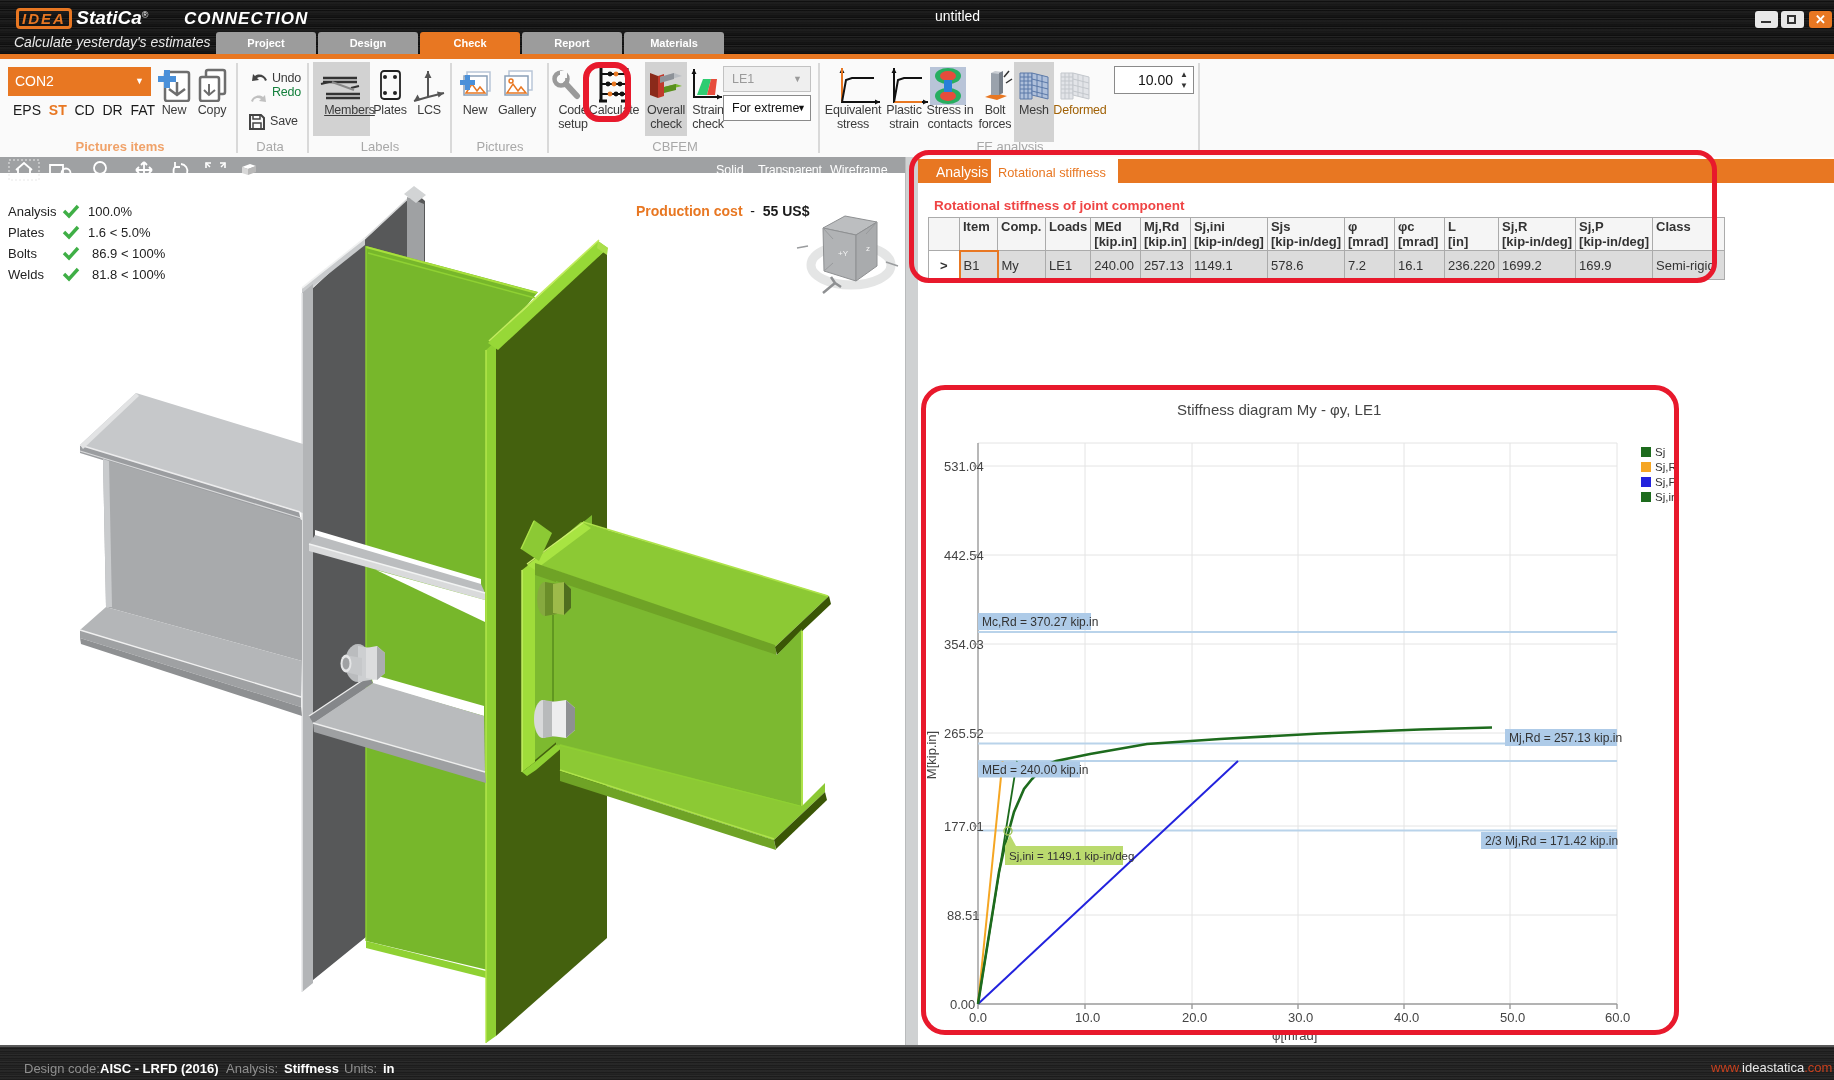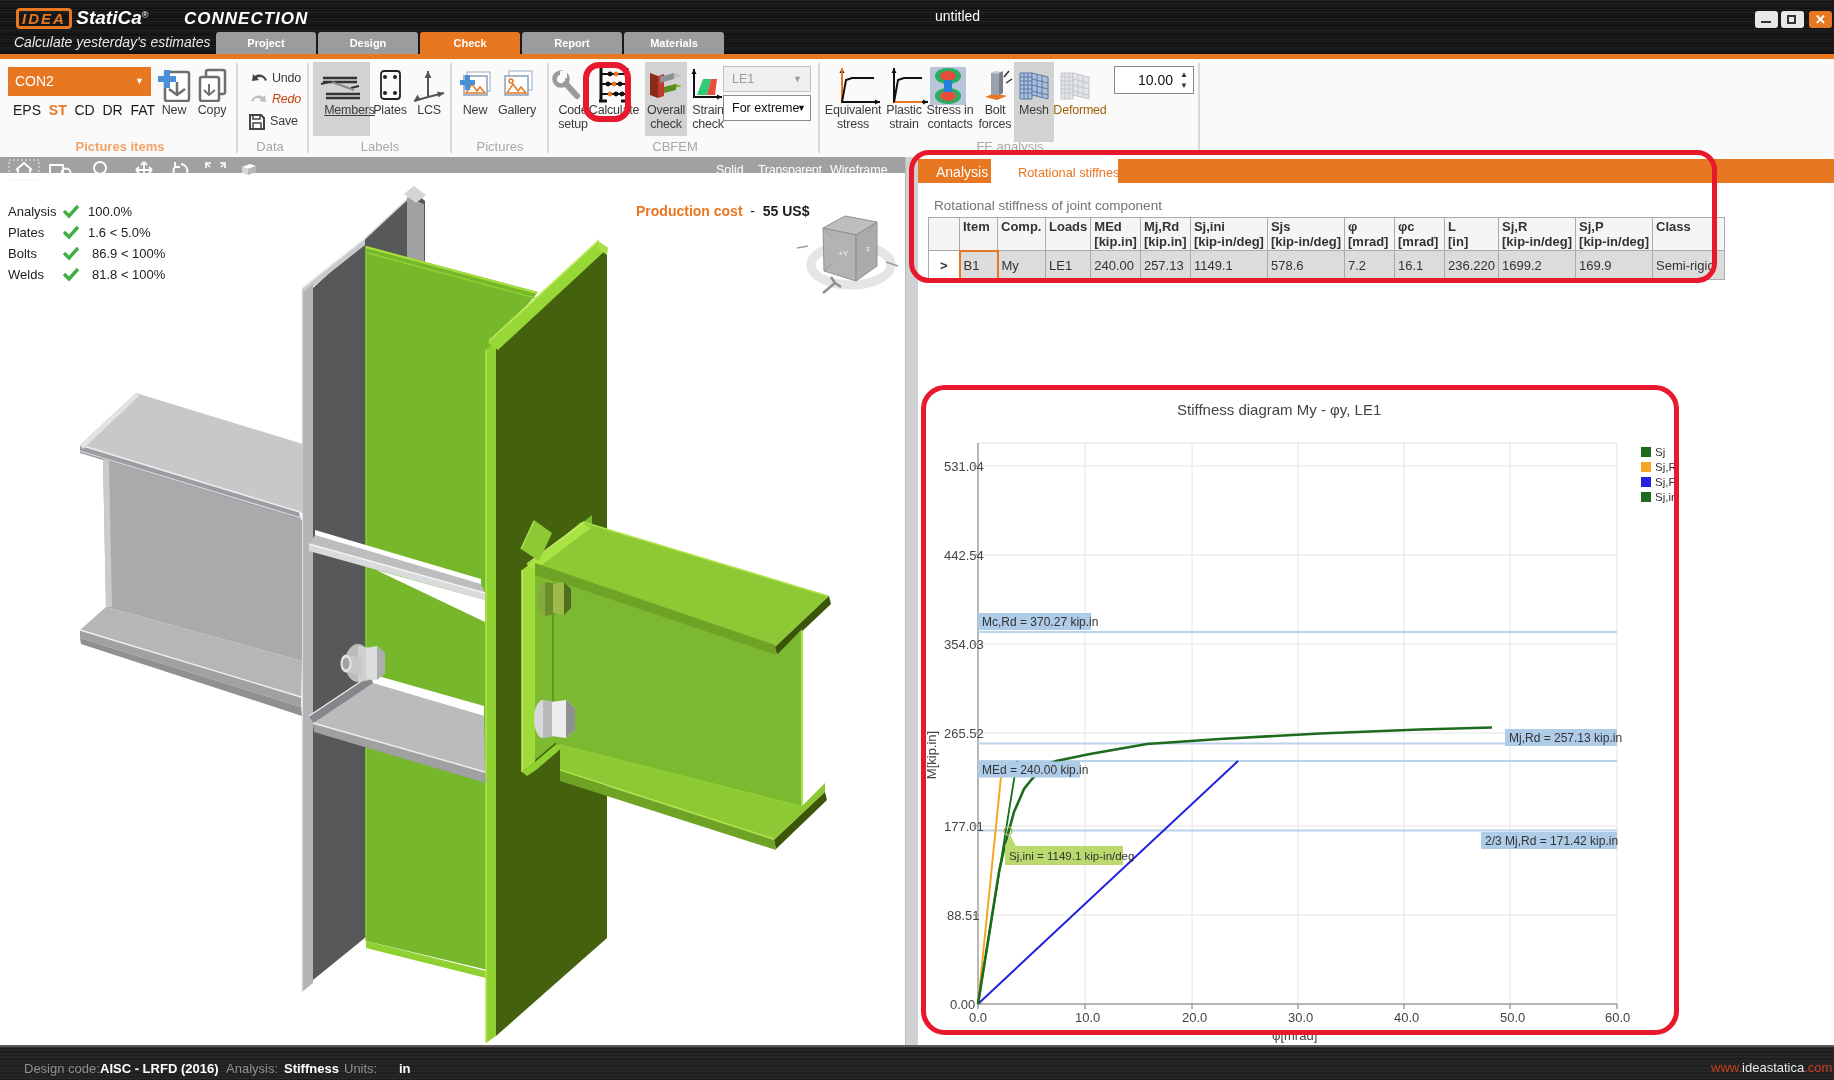--- a/index.html
+++ b/index.html
@@ -88,21 +88,21 @@
     <div class="glabel" style="left:60px;width:120px;color:#f0a269;font-weight:bold;">Pictures items</div>
     <div class="vsep" style="left:236px;"></div>
 
     <svg class="abs" style="left:249px;top:72px;" width="20" height="14" viewBox="0 0 20 14">
         <path d="M18 8 C16 3 10 1 6 4 L4 2 L3 9 L10 8 L8 6 C11 4 15 5 16 9 Z" fill="#444"></path>
       </svg>
     <div class="itemlabel" style="left:272px;top:71px;">Undo</div>
     <svg class="abs" style="left:249px;top:93px;" width="20" height="14" viewBox="0 0 20 14">
         <path d="M2 8 C4 3 10 1 14 4 L16 2 L17 9 L10 8 L12 6 C9 4 5 5 4 9 Z" fill="#c0c0c0"></path>
       </svg>
-    <div class="itemlabel" style="left:272px;top:92px;color:#c2410c;font-style:italic;">Redo</div>
+    <div class="itemlabel" style="left:272px;top:85px;color:#15803d;">Redo</div>
     <svg class="abs" style="left:248px;top:113px;" width="18" height="18" viewBox="0 0 18 18">
       <path d="M2 2 h11 l3 3 v11 h-14 z" fill="none" stroke="#444" stroke-width="2"></path>
       <rect x="5" y="10" width="8" height="6" fill="none" stroke="#444" stroke-width="1.5"></rect>
       <rect x="5" y="2" width="7" height="4" fill="none" stroke="#444" stroke-width="1.5"></rect>
     </svg>
     <div class="itemlabel" style="left:270px;top:114px;">Save</div>
     <div class="glabel" style="left:240px;width:60px;">Data</div>
     <div class="vsep" style="left:307px;"></div>
 
     <div class="graytile" style="left:313px;top:62px;width:57px;height:74px;"></div>
@@ -402,24 +402,24 @@
       </g>
       </g>
     </svg>
   </div>
 
   <div id="splitter"></div>
   <div class="abs" style="left:918px;top:157px;width:916px;height:2px;background:#fff;"></div>
   <div id="tabbar">
     <div class="abs" style="left:18px;top:5px;font-size:14px;color:#fff;">Analysis</div>
     <div class="abs" style="left:73px;top:0;width:127px;height:24px;background:#fff;"></div>
-    <div class="abs" style="left:100px;top:6px;font-size:12.8px;color:#E87722;">Rotational stiffness</div>
+    <div class="abs" style="left:80px;top:6px;font-size:12.8px;color:#E87722;">Rotational stiffness</div>
   </div>
   <div id="panel">
-    <div class="abs" style="left:16px;top:15px;font-size:13.5px;font-weight:normal;color:#737373;">Rotational stiffness of joint component</div>
+    <div class="abs" style="left:16px;top:15px;font-size:13.5px;font-weight:bold;color:#ef4444;">Rotational stiffness of joint component</div>
     <table id="rstable">
       <colgroup>
         <col style="width:31px">
           <col style="width:38px">
           <col style="width:48px">
           <col style="width:43px">
         <col style="width:49px">
           <col style="width:50px">
           <col style="width:75px">
           <col style="width:72px">
@@ -572,20 +572,20 @@
       </g>
     </svg>
   </div>
 
   <div id="statusbar">
     <span class="abs sgray" style="left:24px;top:14px;">Design code:</span>
     <span class="abs swhite" style="left:100px;top:14px;">AISC - LRFD (2016)</span>
     <span class="abs sgray" style="left:226px;top:14px;">Analysis:</span>
     <span class="abs swhite" style="left:284px;top:14px;">Stiffness</span>
     <span class="abs sgray" style="left:344px;top:14px;">Units:</span>
-    <span class="abs swhite" style="left:399px;top:14px;">in</span>
+    <span class="abs swhite" style="left:383px;top:14px;">in</span>
     <span class="abs" style="left:1711px;top:13px;font-size:13px;color:#c8401e;">www.<span style="color:#e8e8e8;">ideastatica</span>.com</span>
   </div>
 
   <div class="redrect" style="left:583px;top:62px;width:48px;height:60px;border-width:6px;border-radius:16px;"></div>
   <div class="redrect" style="left:909px;top:150px;width:808px;height:133px;"></div>
   <div class="redrect" style="left:921px;top:385px;width:758px;height:650px;border-radius:24px;"></div>
 </div>
 
 </body></html>

